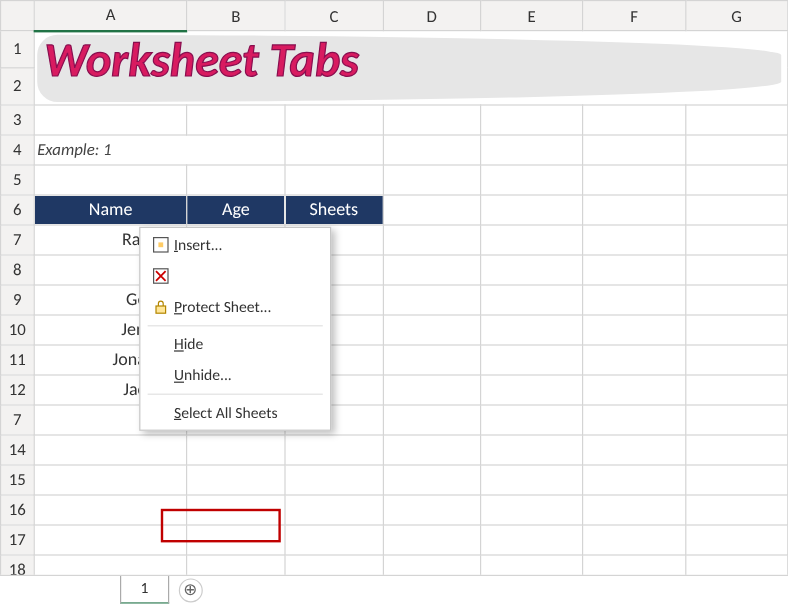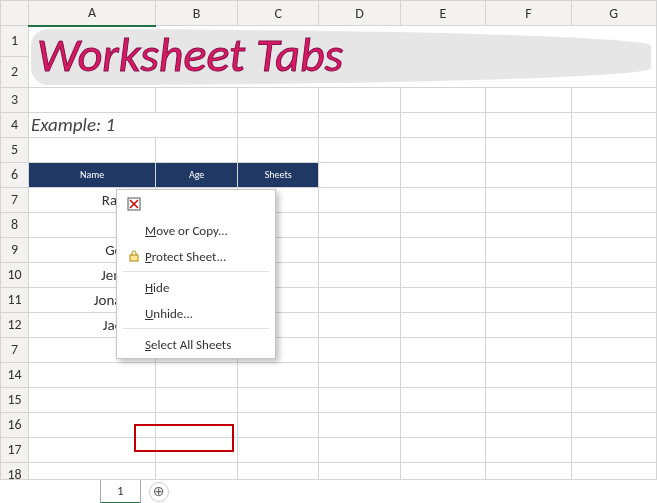--- a/index.html
+++ b/index.html
@@ -4,23 +4,23 @@
 <style>
   * { box-sizing: border-box; margin: 0; padding: 0; }
   body { font-family: Calibri, Arial, sans-serif; font-size: 15px; color: #333; background: #fff; position: relative; width: 657px; height: 503px; overflow: hidden; }
   table { border-collapse: collapse; table-layout: fixed; }
   td, th { border: 1px solid #d4d4d4; height: 25px; padding: 0 4px; font-weight: normal; overflow: hidden; white-space: nowrap; }
   .headrow td, .headrow th { background: #f3f2f1; text-align: center; color: #333; font-size: 14px; }
   .rowlabel { background: #f3f2f1; text-align: center; width: 28px; font-size: 14px; color: #333; }
   .selcol { background: #d2d2d2; border-bottom: 2px solid #217346; }
   .title-banner { position: relative; height: 60px; }
   .title-banner .bg { position: absolute; left: 2px; top: 2px; width: 620px; height: 56px; background: #e6e6e6; border-radius: 28px 999px 999px 28px / 28px; }
-  .title-banner .txt { position: absolute; left: 8px; top: -2px; font-family: Calibri, Arial, sans-serif; font-size: 48px; font-weight: 400; font-style: italic; color: #d81b60; -webkit-text-stroke: 1px #880e4f; }
-  .section-label { font-style: italic; font-size: 19px; color: #444; padding-left: 2px; }
-  .tblhead { background: #1f3864; color: #fff; text-align: center; font-size: 10px; }
+  .title-banner .txt { position: absolute; left: 8px; top: -2px; font-family: Calibri, Arial, sans-serif; font-size: 40px; font-weight: 700; font-style: italic; color: #d81b60; -webkit-text-stroke: 1px #880e4f; }
+  .section-label { font-style: italic; font-size: 14px; color: #444; padding-left: 2px; }
+  .tblhead { background: #1f3864; color: #fff; text-align: center; font-size: 15px; }
   .namecell { text-align: right; padding-right: 6px; }
   .colA { width: 128px; }
   .colBCD { width: 82px; }
   .colEFG { width: 86px; }
 
   .ctxmenu { position: absolute; left: 116px; top: 189px; width: 160px; background: #fff; border: 1px solid #c6c6c6; box-shadow: 3px 3px 6px rgba(0,0,0,.25); z-index: 50; padding: 1px 0; }
   .ctxmenu .item { display: flex; align-items: center; height: 26px; font-size: 13px; color: #333; padding-left: 6px; cursor: default; }
   .ctxmenu .sep { height: 1px; background: #e1e1e1; margin: 2px 6px; }
   .ctxmenu .ico { width: 22px; display: inline-flex; align-items: center; justify-content: center; }
   .ctxmenu .lbl { flex: 1; }
@@ -229,27 +229,32 @@
         <td></td>
       </tr>
 </tbody>
   </table>
 
 <div class="ctxmenu">
   <div class="item">
     <span class="ico">
         <svg width="14" height="14">
           <rect x="1" y="1" width="12" height="12" fill="#fff" stroke="#555"></rect>
+          <rect x="5" y="5" width="4" height="4" fill="#ffcc66"></rect>
+        </svg>
+      </span>
+    <span class="lbl"><span class="u">I</span>nsert...</span>
+  </div>
+  <div class="item">
+    <span class="ico">
+        <svg width="14" height="14">
+          <rect x="1" y="1" width="12" height="12" fill="#fff" stroke="#555"></rect>
           <path d="M3 3 L11 11 M11 3 L3 11" stroke="#c00" stroke-width="1.5"></path>
         </svg>
       </span>
-  </div>
-  <div class="item">
-    <span class="ico"></span>
-    <span class="lbl"><span class="u">M</span>ove or Copy...</span>
   </div>
   <div class="item">
     <span class="ico">
         <svg width="14" height="14">
           <rect x="3" y="6" width="8" height="6" fill="#ffe699" stroke="#b38600"></rect>
           <path d="M5 6 V4 a2 2 0 0 1 4 0 V6" fill="none" stroke="#b38600"></path>
         </svg>
       </span>
     <span class="lbl"><span class="u">P</span>rotect Sheet...</span>
   </div>

